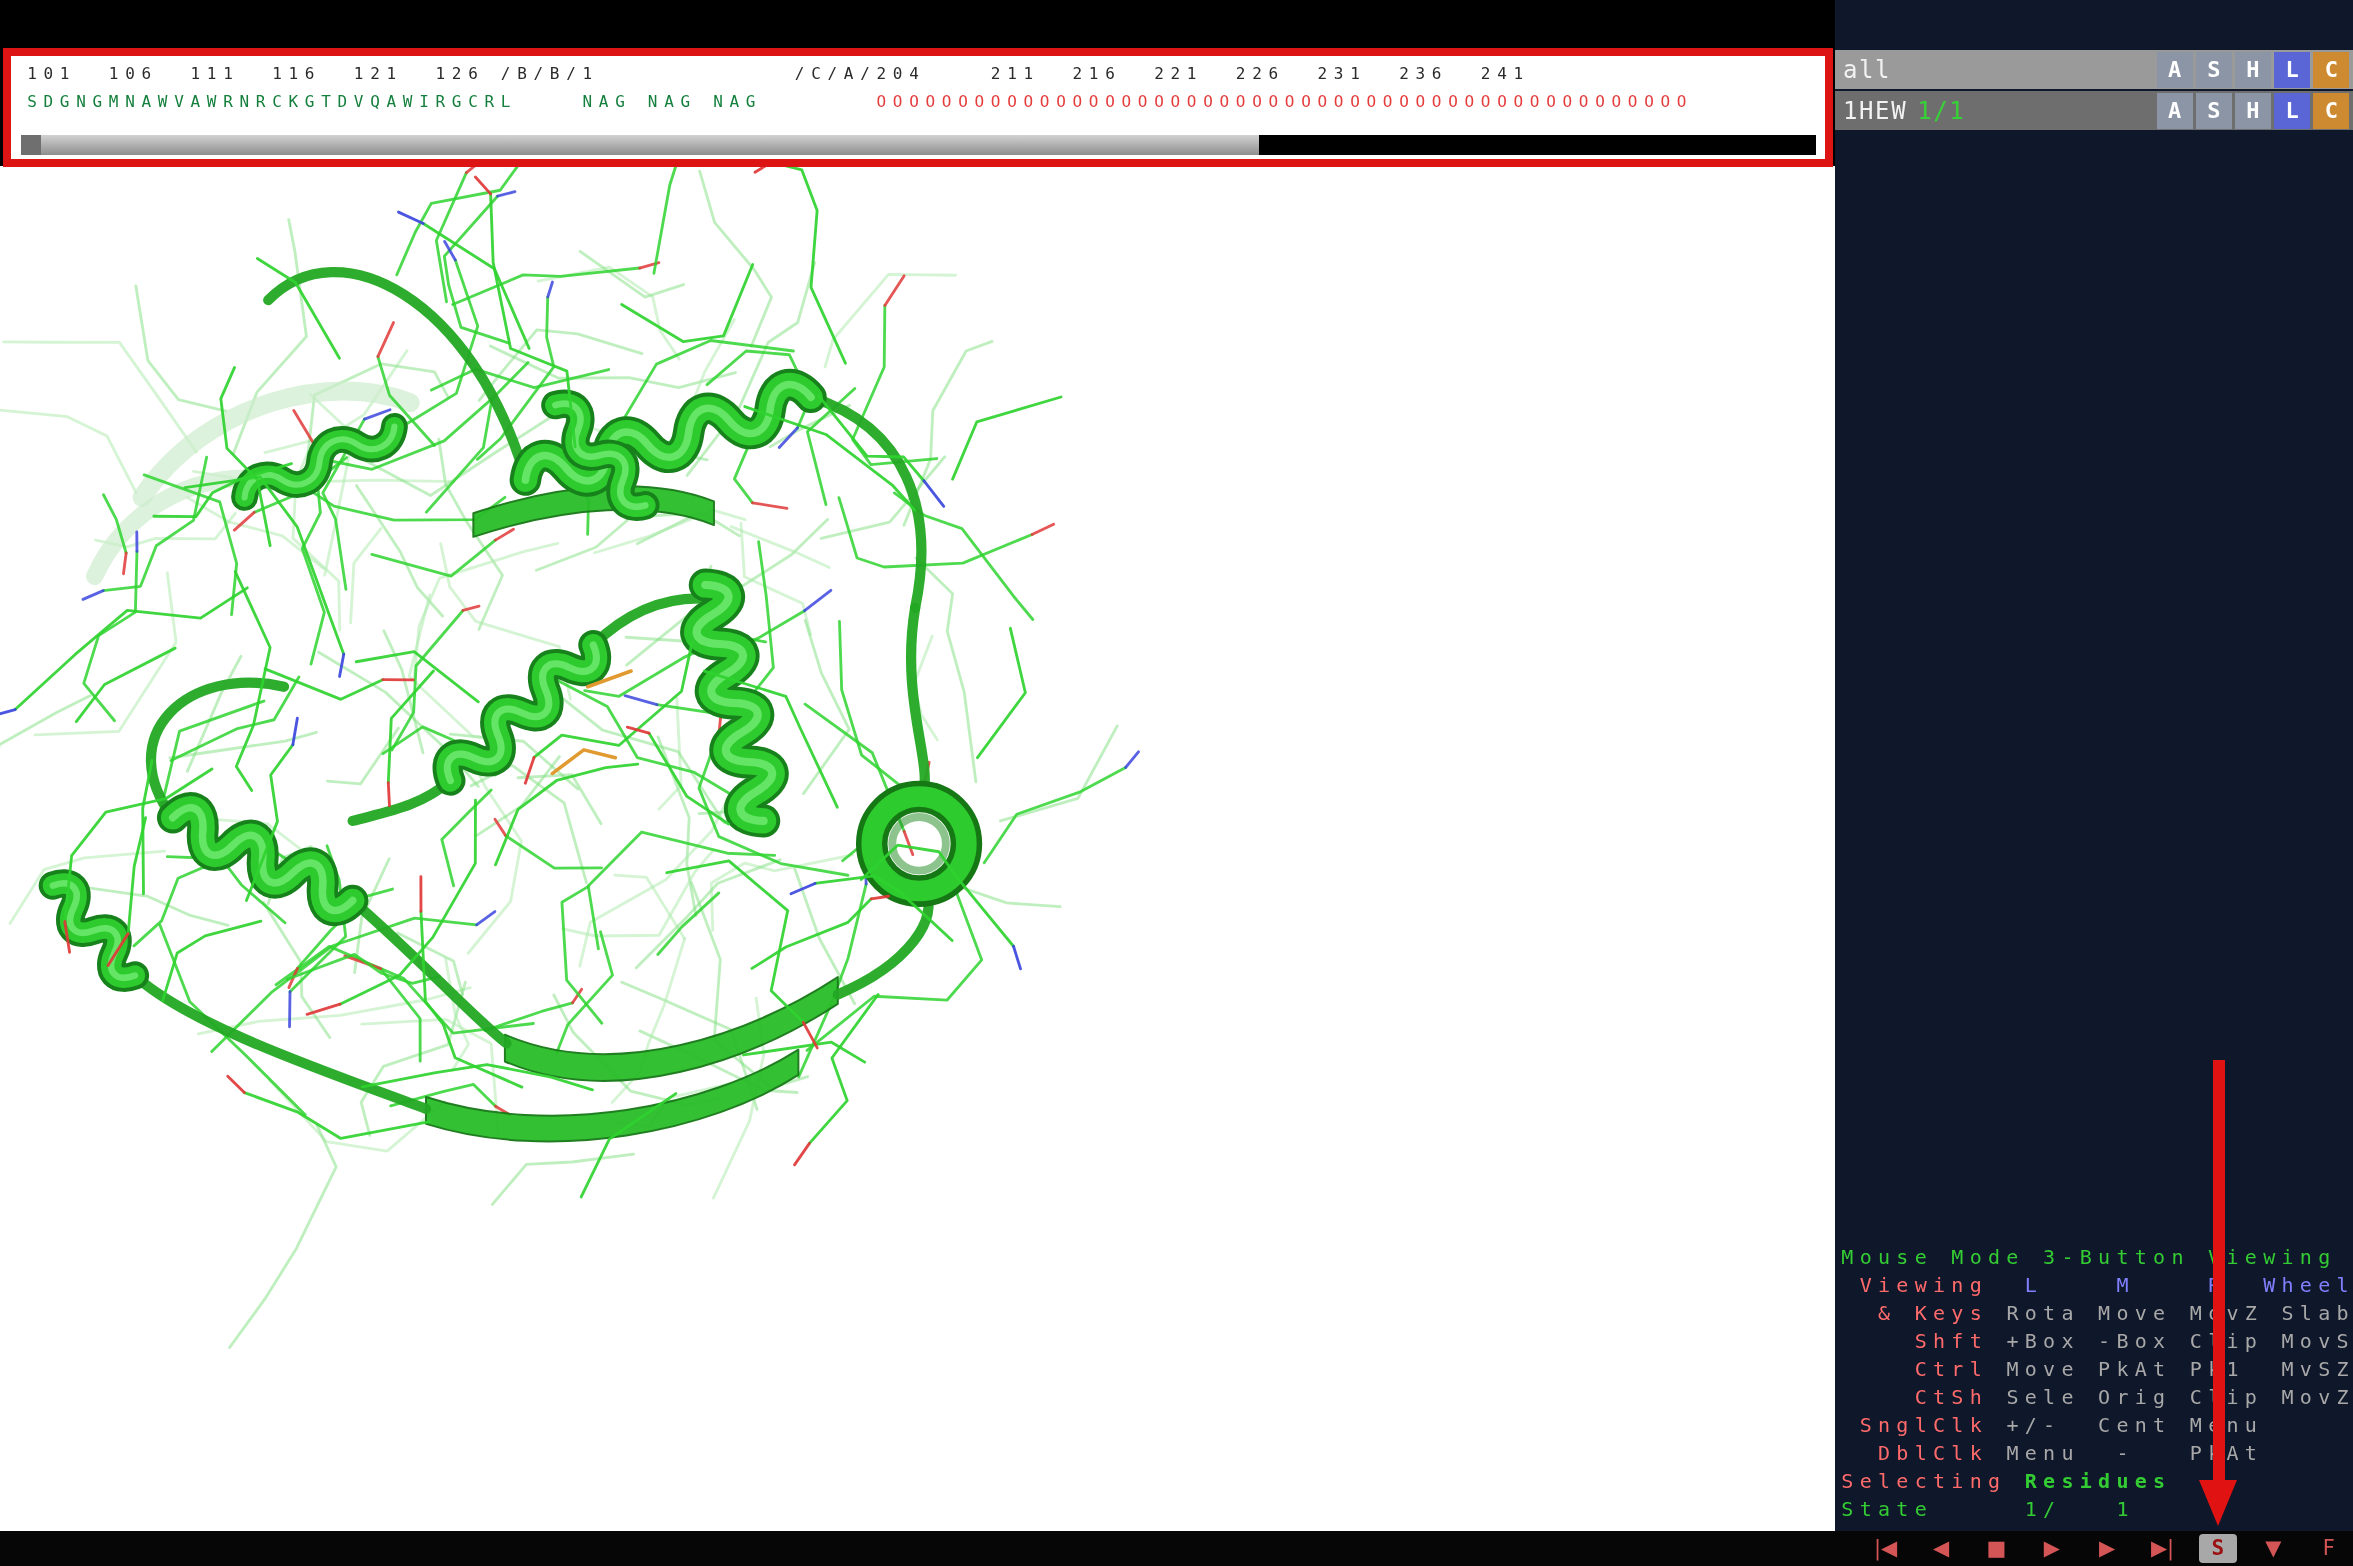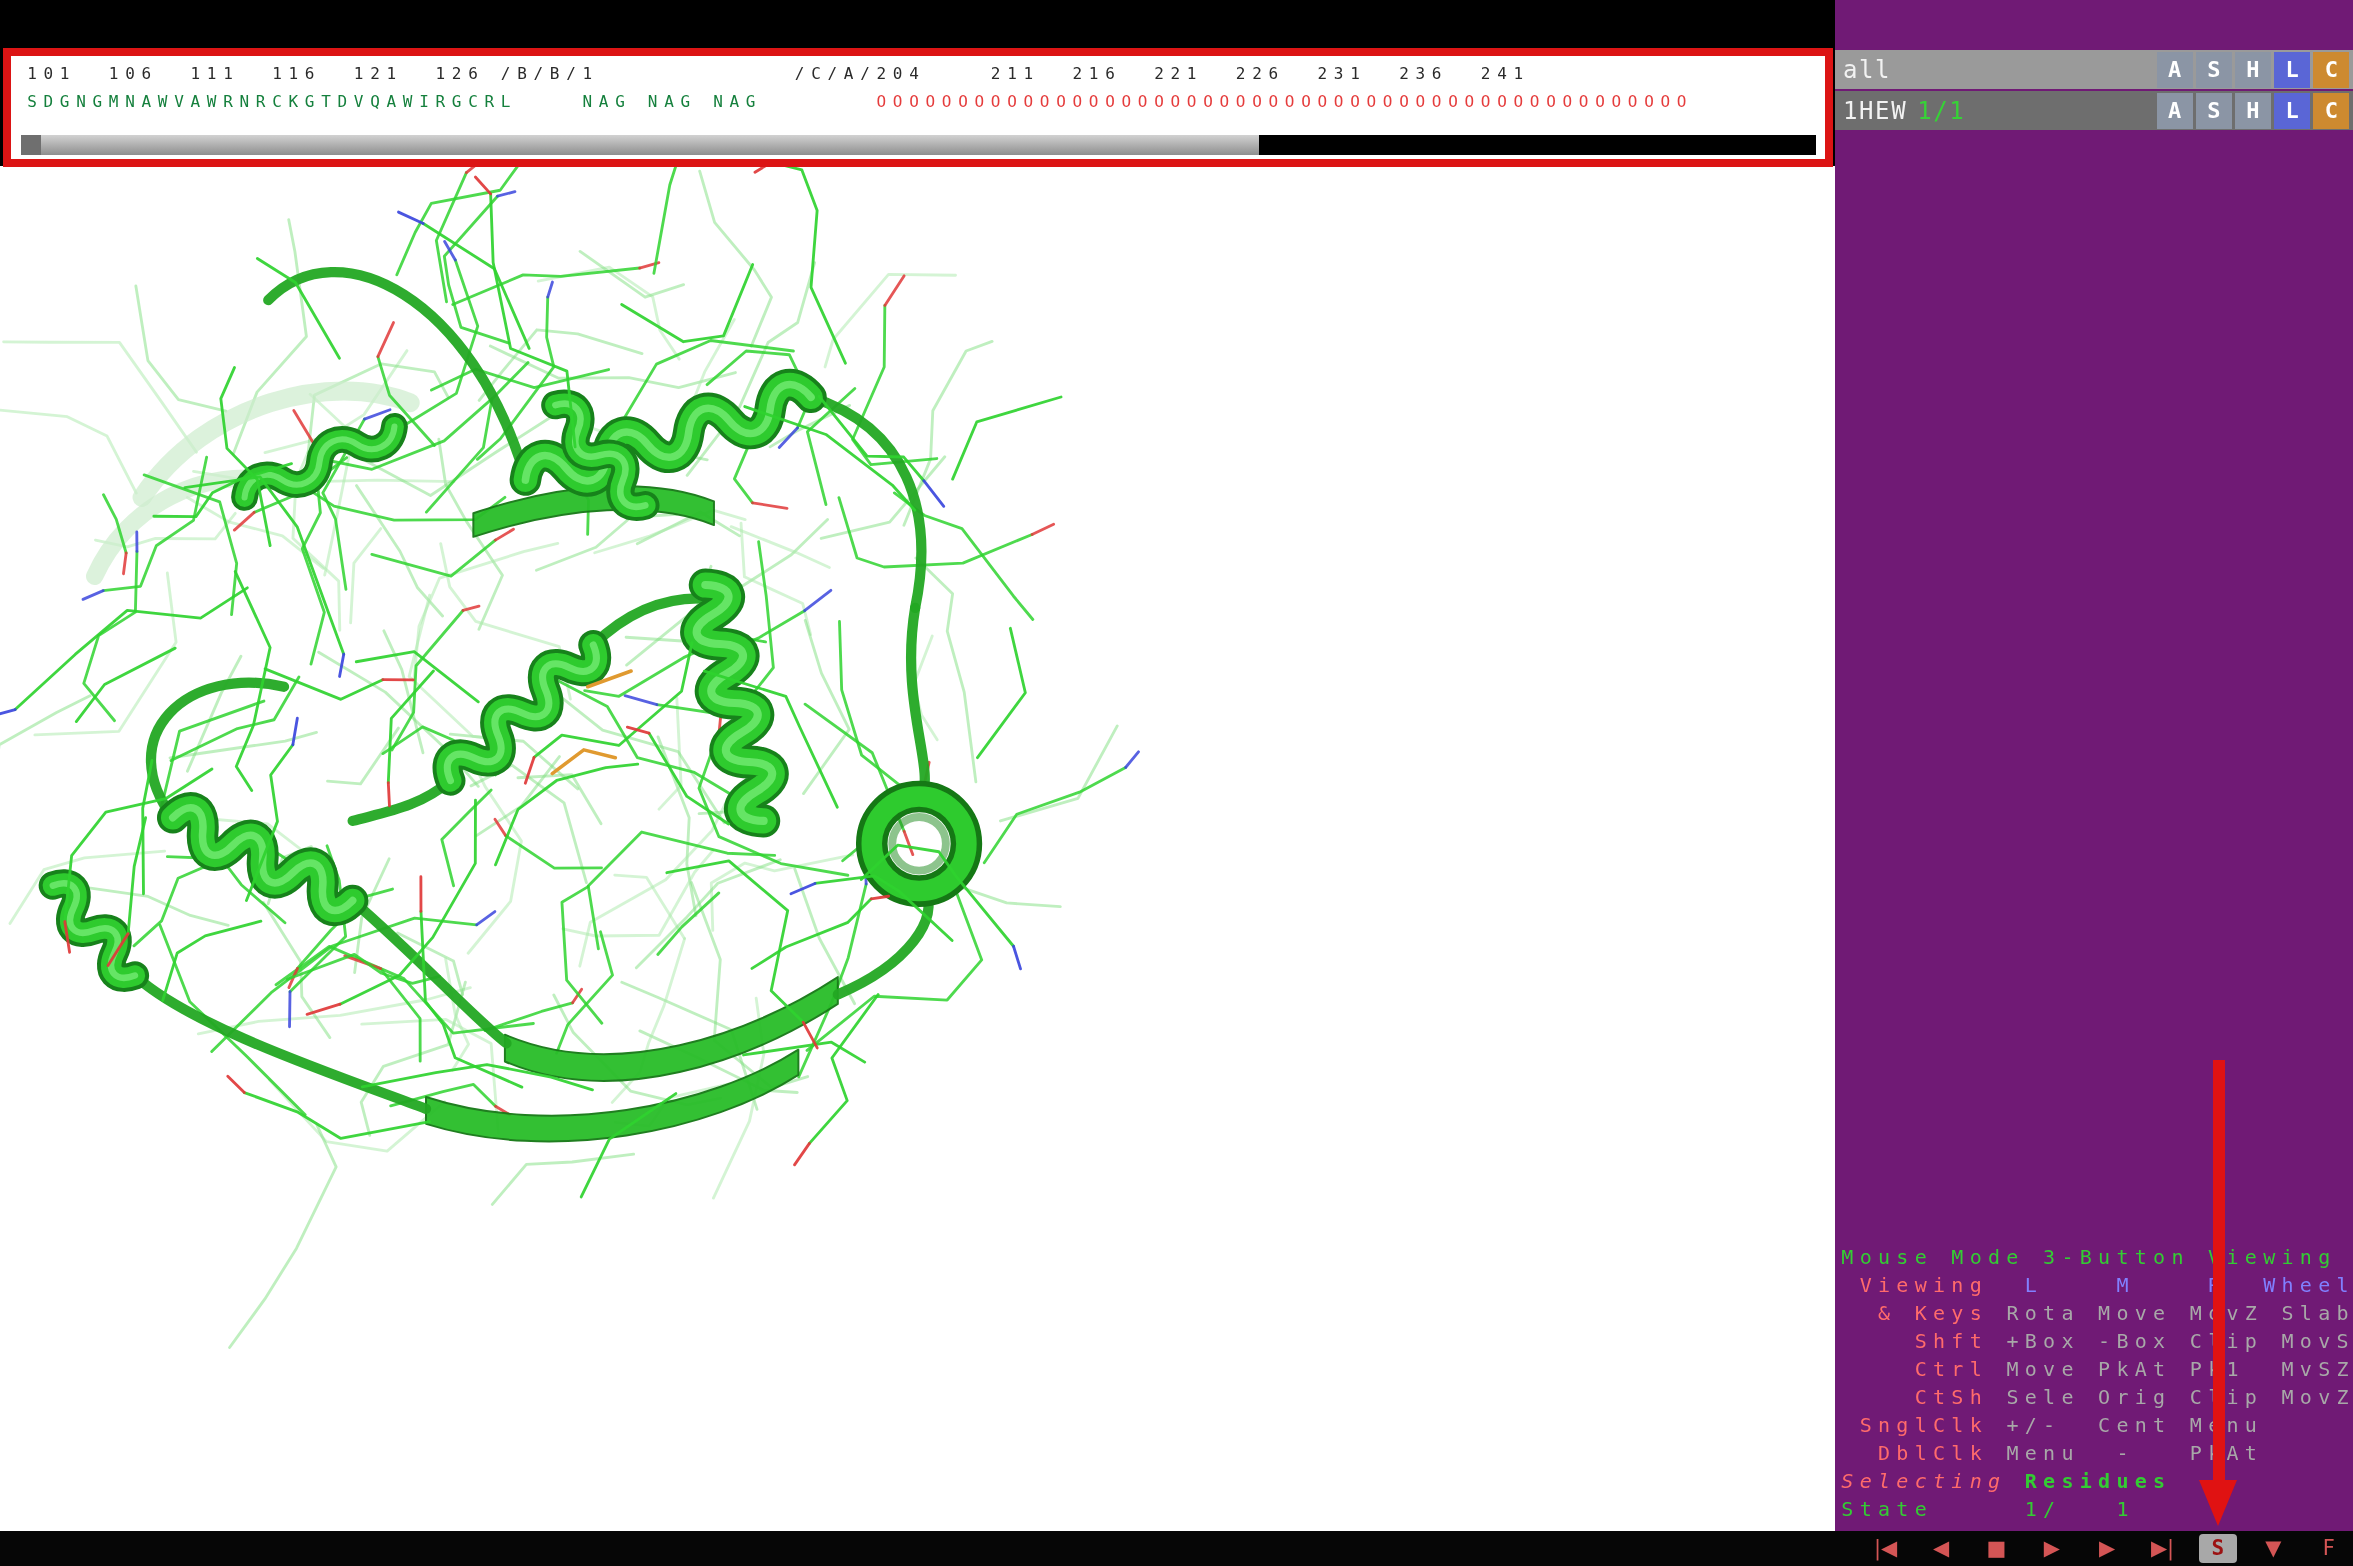--- a/index.html
+++ b/index.html
@@ -20,21 +20,21 @@
   .seq-numbers{color:#2b2b2b;margin-top:4px;}
   .seq-res,.seq-lig{color:#15803d;}
   .seq-gap{color:#ffffff;}
   .seq-wat{color:#e53c3c;}
   .seq-scroll{position:absolute;left:9.5px;right:9.5px;bottom:4px;height:20.5px;background:#000000;}
   .seq-scroll-handle{position:absolute;left:0;top:0;height:100%;width:69%;
                      background:linear-gradient(#d2d2d2,#8e8e8e);}
   .seq-scroll-cap{position:absolute;left:0;top:0;height:100%;width:20.5px;background:#6f6f6f;}
 
   
-  .right-panel{position:absolute;left:1835px;top:0;width:519px;height:1531px;background:#701a75;}
+  .right-panel{position:absolute;left:1835px;top:0;width:519px;height:1531px;background:#0f172a;}
   #object-rows{padding-top:50px;}
   .obj-row{display:flex;align-items:center;height:39px;margin-bottom:2.4px;padding:0 4.7px 0 8px;}
   .row-0{background:#9a9a9a;}
   .row-1{background:#6e6e6e;}
   .obj-label{font-family:"DejaVu Sans Mono",monospace;font-size:24px;letter-spacing:1.6px;color:#f2f2f2;}
   .obj-suffix{color:#36d336;margin-left:10px;}
   .obj-spacer{flex:1;}
   .pbtn{width:36px;height:36px;margin-left:3.2px;display:flex;align-items:center;justify-content:center;
         font-family:"DejaVu Sans Mono",monospace;font-weight:bold;font-size:22px;color:#ffffff;cursor:pointer;}
   .btn-a,.btn-s,.btn-h{background:#8b95a5;}
@@ -384,21 +384,21 @@
       </div>
     <div class="mouse-panel" id="mouse-panel">
         <div class="mline"><span style="color: rgb(51, 204, 51);">Mouse Mode 3-Button Viewing</span></div>
         <div class="mline"><span style="color: rgb(255, 107, 107);"> Viewing  </span><span style="color: rgb(128, 128, 255);">L    M    R  Wheel</span></div>
         <div class="mline"><span style="color: rgb(255, 107, 107);">  &amp; Keys </span><span style="color: rgb(168, 168, 168);">Rota Move MovZ Slab</span></div>
         <div class="mline"><span style="color: rgb(255, 107, 107);">    Shft </span><span style="color: rgb(168, 168, 168);">+Box -Box Clip MovS</span></div>
         <div class="mline"><span style="color: rgb(255, 107, 107);">    Ctrl </span><span style="color: rgb(168, 168, 168);">Move PkAt Pk1  MvSZ</span></div>
         <div class="mline"><span style="color: rgb(255, 107, 107);">    CtSh </span><span style="color: rgb(168, 168, 168);">Sele Orig Clip MovZ</span></div>
         <div class="mline"><span style="color: rgb(255, 107, 107);"> SnglClk </span><span style="color: rgb(168, 168, 168);">+/-  Cent Menu</span></div>
         <div class="mline"><span style="color: rgb(255, 107, 107);">  DblClk </span><span style="color: rgb(168, 168, 168);">Menu  -   PkAt</span></div>
-        <div class="mline"><span style="color: rgb(255, 107, 107); font-style: italic;">Selecting </span><span style="color: rgb(51, 204, 51); font-weight: bold;">Residues</span></div>
+        <div class="mline"><span style="color: rgb(255, 107, 107);">Selecting </span><span style="color: rgb(51, 204, 51); font-weight: bold;">Residues</span></div>
         <div class="mline"><span style="color: rgb(51, 204, 51);">State     1/   1</span></div>
       </div>
   </div>
 
   <div class="bottom-bar">
     <div class="vcr" id="vcr">
         <div class="vcr-btn">|◀</div>
         <div class="vcr-btn">◀</div>
         <div class="vcr-btn">■</div>
         <div class="vcr-btn">▶</div>

